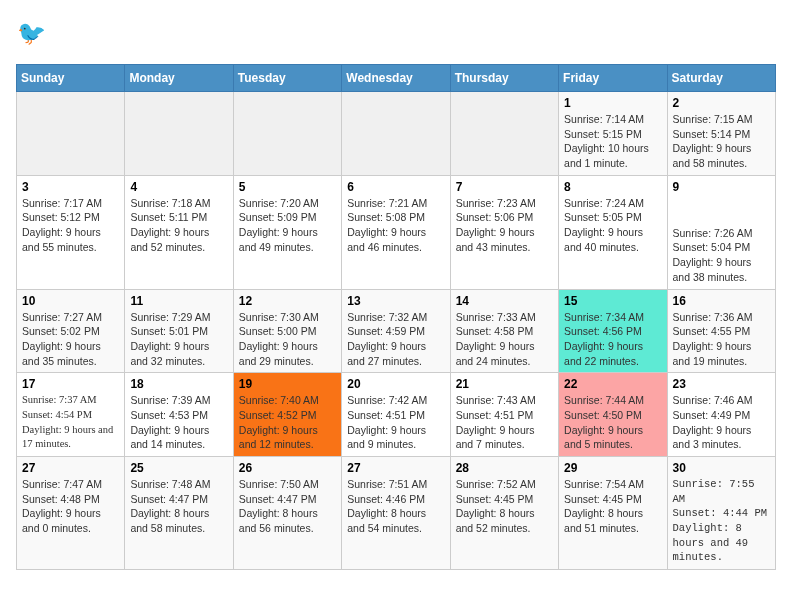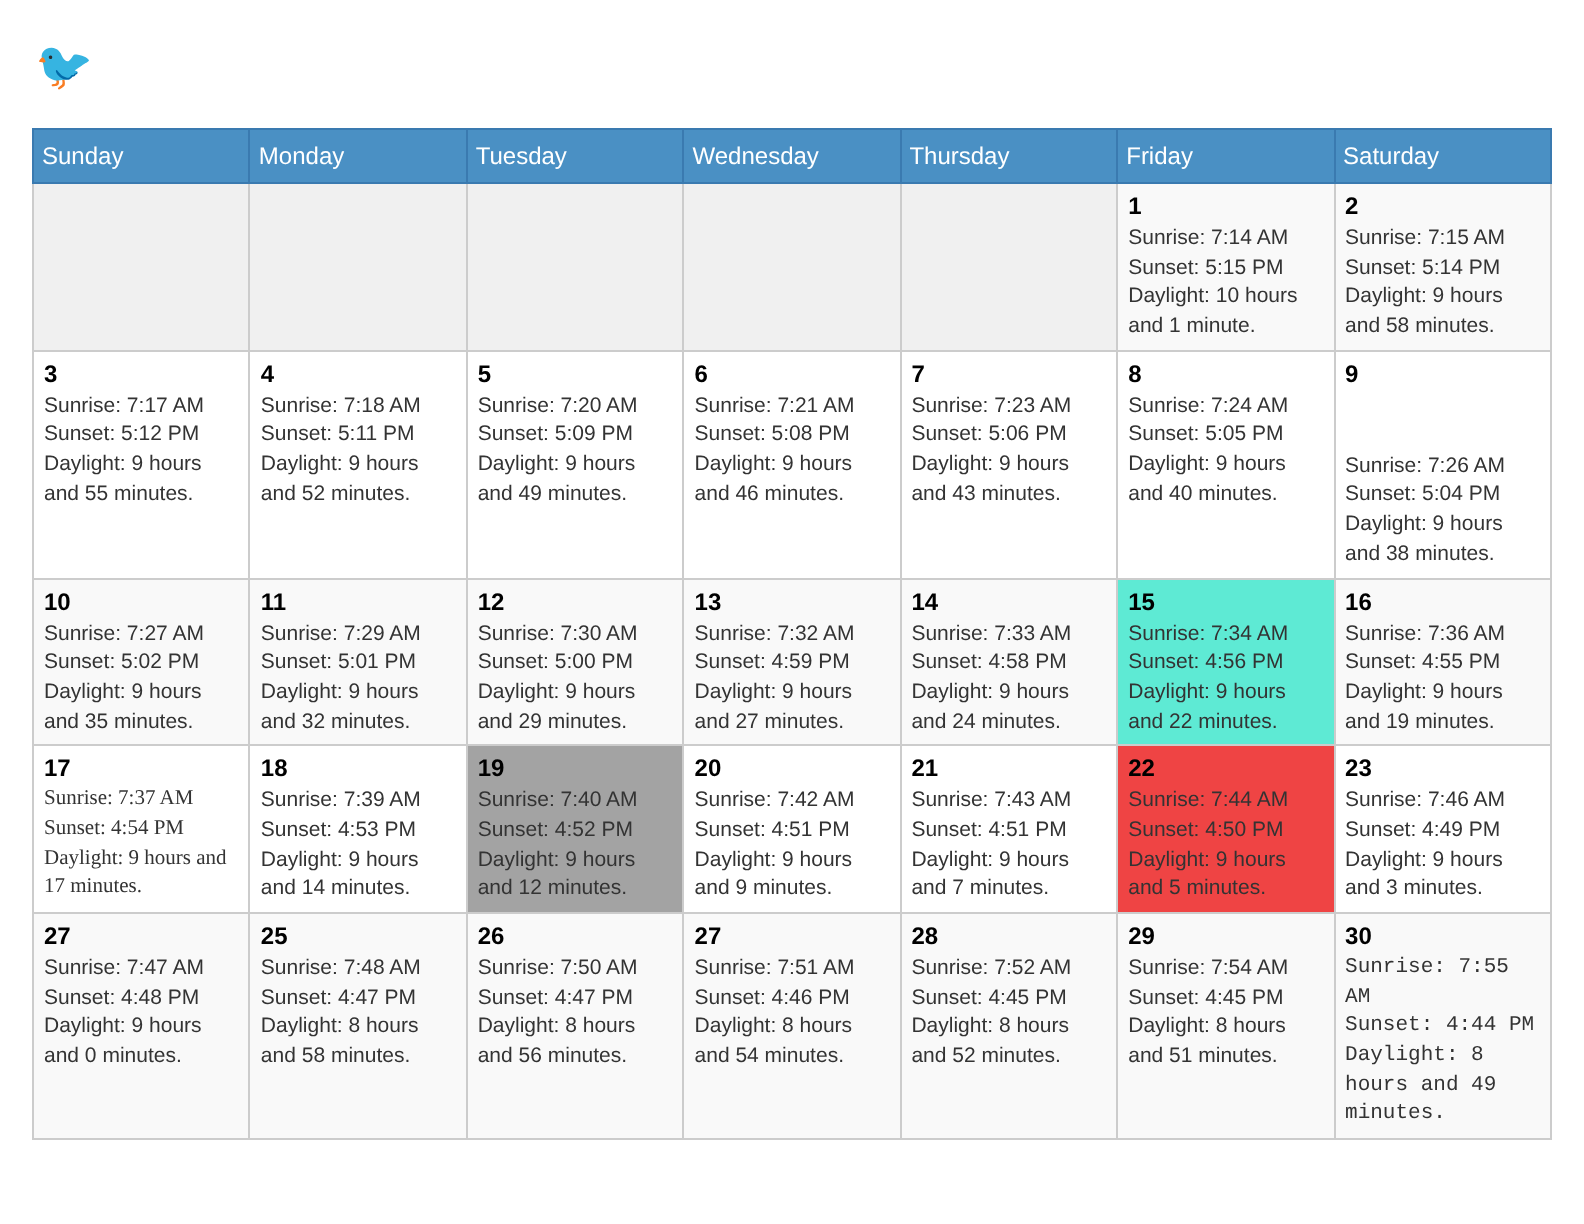--- a/index.html
+++ b/index.html
@@ -49,21 +49,21 @@
     .calendar {
       width: 100%;
       border-collapse: collapse;
       font-size: 11px;
     }
     .calendar thead th {
       background: #4a90c4;
       color: #fff;
       padding: 6px 4px;
       text-align: left;
-      font-weight: normal;
+      font-weight: bold;
       font-size: 12px;
       border: 1px solid #3a7ab0;
       margin-top: 11px;
     }
     .calendar tbody td {
       vertical-align: top;
       padding: 4px 5px;
       border: 1px solid #ccc;
       min-height: 80px;
       width: 14.28%;
@@ -235,39 +235,39 @@
           <div class="day-info" style="white-space: pre-line; font-family: Liberation Serif, serif;">Sunrise: 7:37 AM
 Sunset: 4:54 PM
 Daylight: 9 hours and 17 minutes.</div>
         </td>
         <td style="background: rgb(255, 255, 255);">
           <span class="day-number">18</span>
           <div class="day-info" style="white-space: pre-line;">Sunrise: 7:39 AM
 Sunset: 4:53 PM
 Daylight: 9 hours and 14 minutes.</div>
         </td>
-        <td style="background: #a3a3a3;">
+        <td style="background: #f97316;">
           <span class="day-number">19</span>
           <div class="day-info" style="white-space: pre-line;">Sunrise: 7:40 AM
 Sunset: 4:52 PM
 Daylight: 9 hours and 12 minutes.</div>
         </td>
         <td style="background: rgb(255, 255, 255);">
           <span class="day-number">20</span>
           <div class="day-info" style="white-space: pre-line;">Sunrise: 7:42 AM
 Sunset: 4:51 PM
 Daylight: 9 hours and 9 minutes.</div>
         </td>
         <td style="background: rgb(255, 255, 255);">
           <span class="day-number">21</span>
           <div class="day-info" style="white-space: pre-line;">Sunrise: 7:43 AM
 Sunset: 4:51 PM
 Daylight: 9 hours and 7 minutes.</div>
         </td>
-        <td style="background: #ef4444;">
+        <td style="background: #fca5a5;">
           <span class="day-number">22</span>
           <div class="day-info" style="white-space: pre-line;">Sunrise: 7:44 AM
 Sunset: 4:50 PM
 Daylight: 9 hours and 5 minutes.</div>
         </td>
         <td style="background: rgb(255, 255, 255);">
           <span class="day-number">23</span>
           <div class="day-info" style="white-space: pre-line;">Sunrise: 7:46 AM
 Sunset: 4:49 PM
 Daylight: 9 hours and 3 minutes.</div>

